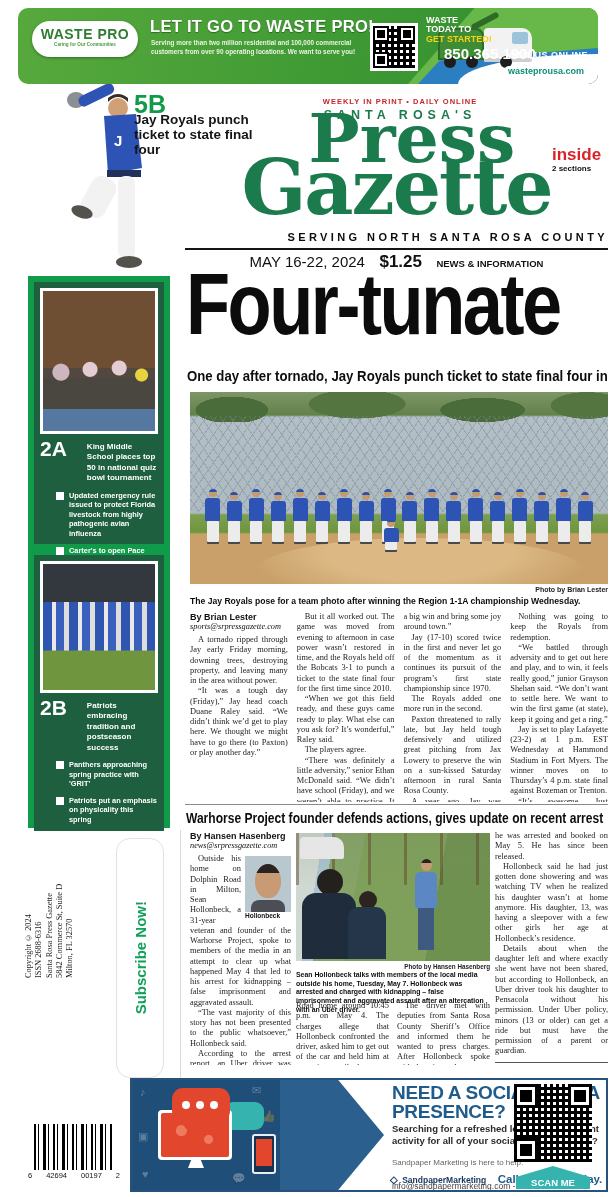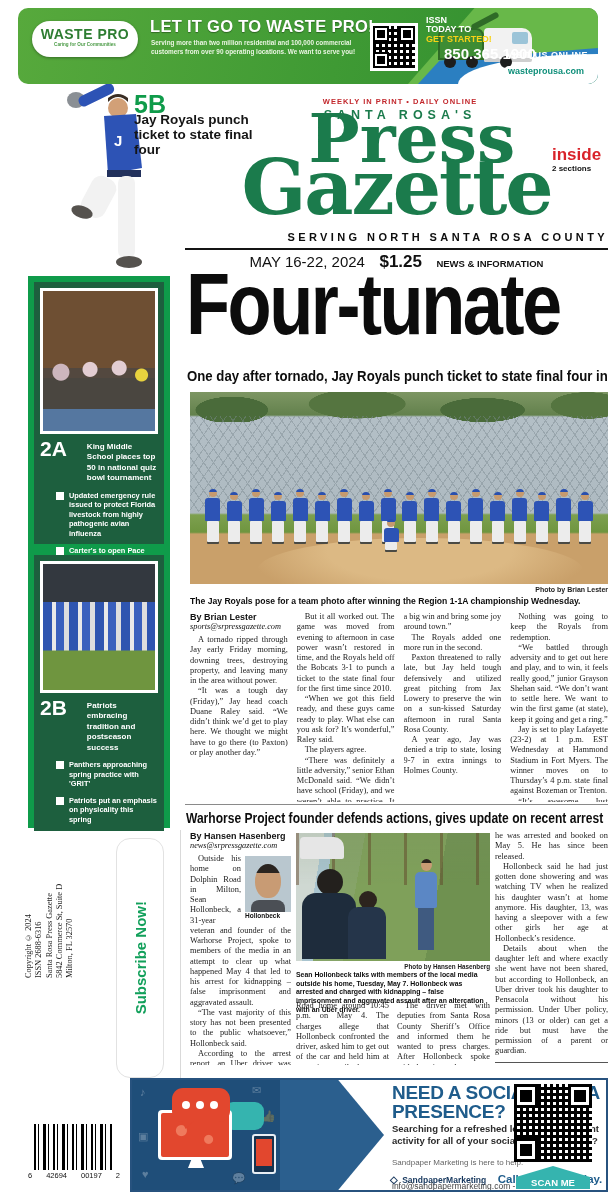--- a/index.html
+++ b/index.html
@@ -233,21 +233,21 @@
       <div class="wp-logo-tag">Caring for Our Communities</div>
     </div>
     <div class="wp-head">LET IT GO TO WASTE PRO!</div>
     <div class="wp-sub">Serving more than two million residential and 100,000 commercial customers from over 90 operating locations. We want to serve you!</div>
     <div class="qr wp-qr abs">
       <div class="f f-tl"></div>
         <div class="f f-tr"></div>
         <div class="f f-bl"></div>
     </div>
     <div class="wp-call">
-      <div class="wp-call-l">ISSN</div>
+      <div class="wp-call-l">WASTE</div>
       <div class="wp-call-l">TODAY TO</div>
       <div class="wp-call-y">GET STARTED!</div>
       <div class="wp-phone">850.365.1900</div>
     </div>
     <div class="wp-visit">
       <div class="wp-visit-l">VISIT US ONLINE</div>
       <div class="wp-site">wasteprousa.com</div>
       <div class="wp-dots"></div>
     </div>
   </div>
@@ -399,20 +399,21 @@
         <div>
           <p class="para">But it all worked out. The game was moved from evening to afternoon in case power wasn’t restored in time, and the Royals held off the Bobcats 3-1 to punch a ticket to the state final four for the first time since 2010.</p>
           <p class="para">“When we got this field ready, and these guys came ready to play. What else can you ask for? It’s wonderful,” Raley said.</p>
           <p class="para">The players agree.</p>
           <p class="para">“There was definitely a little adversity,” senior Ethan McDonald said. “We didn’t have school (Friday), and we weren’t able to practice. It feels good to overcome it, get</p>
         </div>
       </div>
     <div class="col">
         <div>
           <p class="para flush">a big win and bring some joy around town.”</p>
+          <p class="para">Jay (17-10) scored twice in the first and never let go of the momentum as it continues its pursuit of the program’s first state championship since 1970.</p>
           <p class="para">The Royals added one more run in the second.</p>
           <p class="para">Paxton threatened to rally late, but Jay held tough defensively and utilized great pitching from Jax Lowery to preserve the win on a sun-kissed Saturday afternoon in rural Santa Rosa County.</p>
           <p class="para">A year ago, Jay was denied a trip to state, losing 9-7 in extra innings to Holmes County.</p>
         </div>
       </div>
     <div class="col">
         <div>
           <p class="para">Nothing was going to keep the Royals from redemption.</p>
           <p class="para">“We battled through adversity and to get out here and play, and to win, it feels really good,” junior Grayson Shehan said. “We don’t want to settle here. We want to win the first game (at state), keep it going and get a ring.”</p>
           <p class="para">Jay is set to play Lafayette (23-2) at 1 p.m. EST Wednesday at Hammond Stadium in Fort Myers. The winner moves on to Thursday’s 4 p.m. state final against Bozeman or Trenton.</p>

